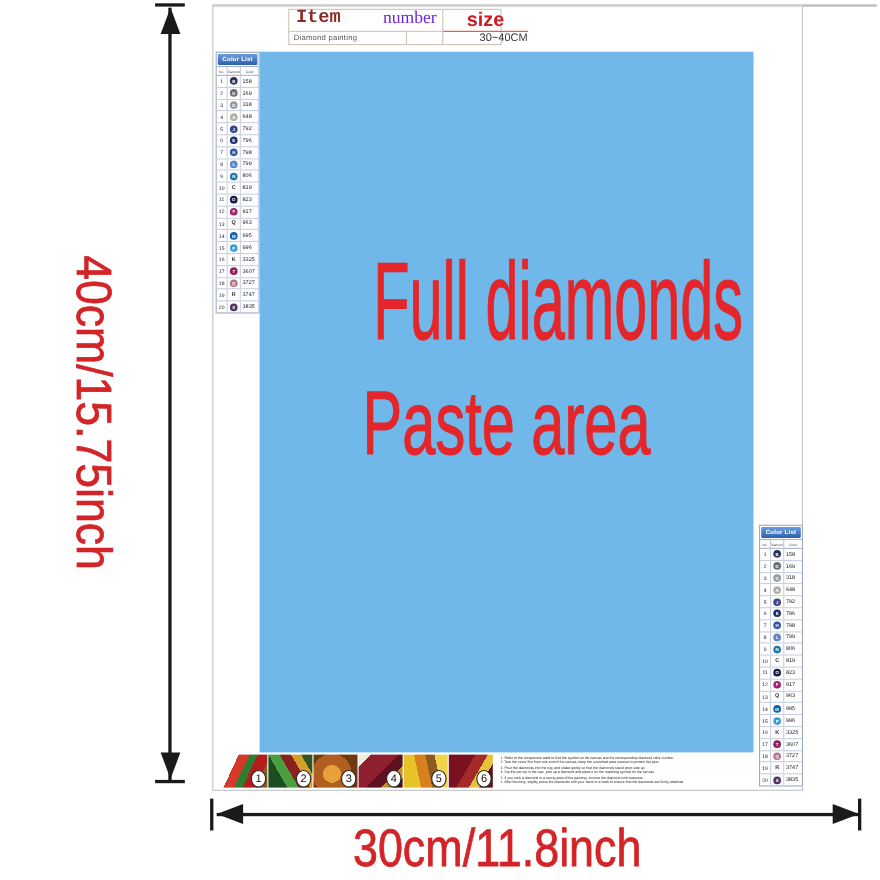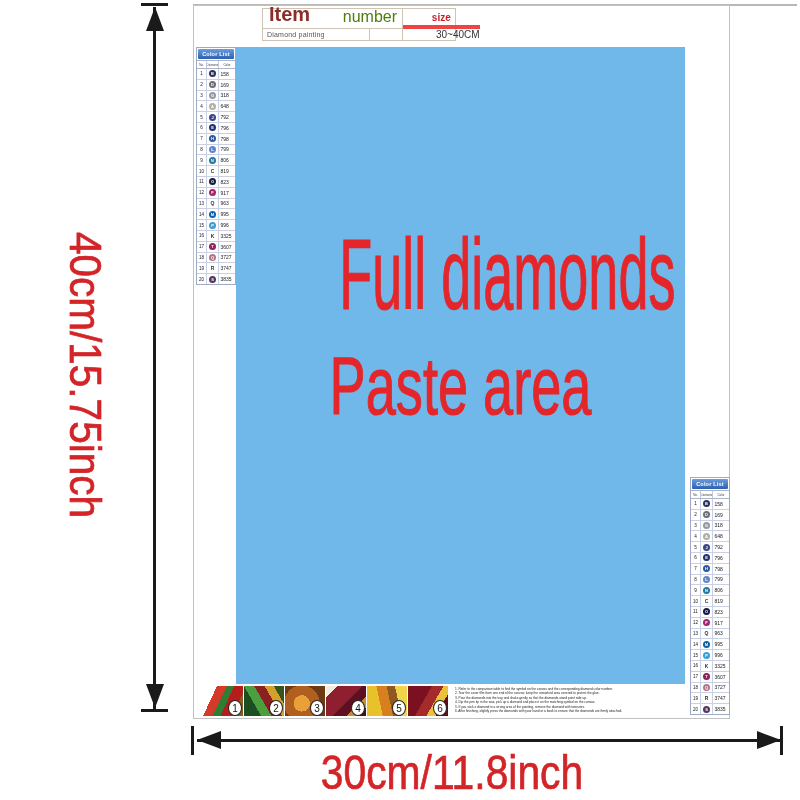--- a/index.html
+++ b/index.html
@@ -11,24 +11,24 @@
   .topline{left:193px;top:4px;width:604px;height:2px;background:#b8b8b8;}
   .sheet{left:193px;top:5px;width:537px;height:714px;background:#ffffff;
          border:1px solid #c2c2c2;box-sizing:border-box;}
 
   
   .info-table{left:262px;top:8px;width:194px;height:33px;border:1px solid #cfc4b4;
               box-sizing:border-box;display:grid;grid-template-columns:107px 33px 1fr;
               grid-template-rows:20px 1fr;background:#fff;}
   .it-head1{grid-column:1/3;display:flex;align-items:flex-end;justify-content:space-between;
             padding:0 5px 2px 6px;border-bottom:1px solid #cfc4b4;border-right:1px solid #cfc4b4;}
-  .it-item{font-family:Liberation Sans, sans-serif;font-size:20px;font-weight:bold;color:#8c2e28;margin-top:20px;}
-  .it-number{font-family:Liberation Sans, sans-serif;font-size:16px;color:#4d7c0f;}
-  .it-size{display:flex;align-items:center;justify-content:center;font-size:10px;font-weight:bold;
-           color:#cc1c24;border-bottom:4px solid #ef4444;}
+  .it-item{font-family:Liberation Mono, monospace;font-size:17px;font-weight:bold;color:#8c2e28;margin-top:20px;}
+  .it-number{font-family:Liberation Serif, serif;font-size:16px;color:#6d28d9;}
+  .it-size{display:flex;align-items:center;justify-content:center;font-size:18px;font-weight:bold;
+           color:#cc1c24;border-bottom:1px solid #ef4444;}
   .it-val{display:flex;align-items:center;padding-left:4px;font-size:7px;color:#555;
           border-right:1px solid #cfc4b4;letter-spacing:.2px;}
   .it-empty{border-right:1px solid #cfc4b4;}
   .it-sizeval{display:flex;align-items:center;justify-content:center;font-size:10px;color:#333;margin-left:33px;}
 
   
   .paste{left:236px;top:47px;width:449px;height:637px;background:#6fb8e9;}
   .big{position:absolute;left:0;width:100%;text-align:center;white-space:nowrap;
        color:#e4262b;-webkit-text-stroke:1.1px #e4262b;}
   .big1{top:176px;font-size:100px;line-height:102px;transform:scaleX(.54);}

